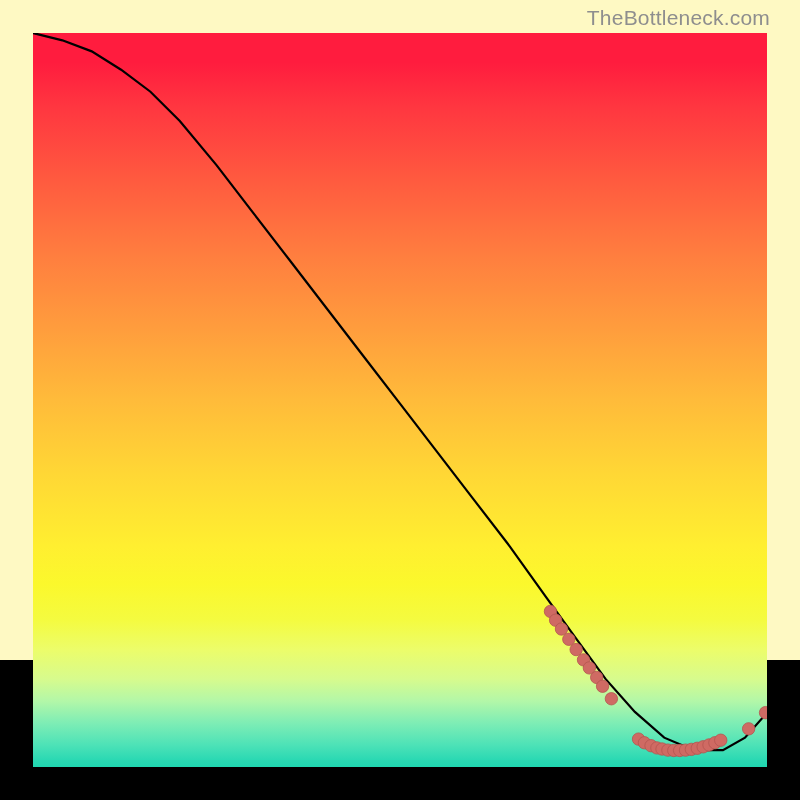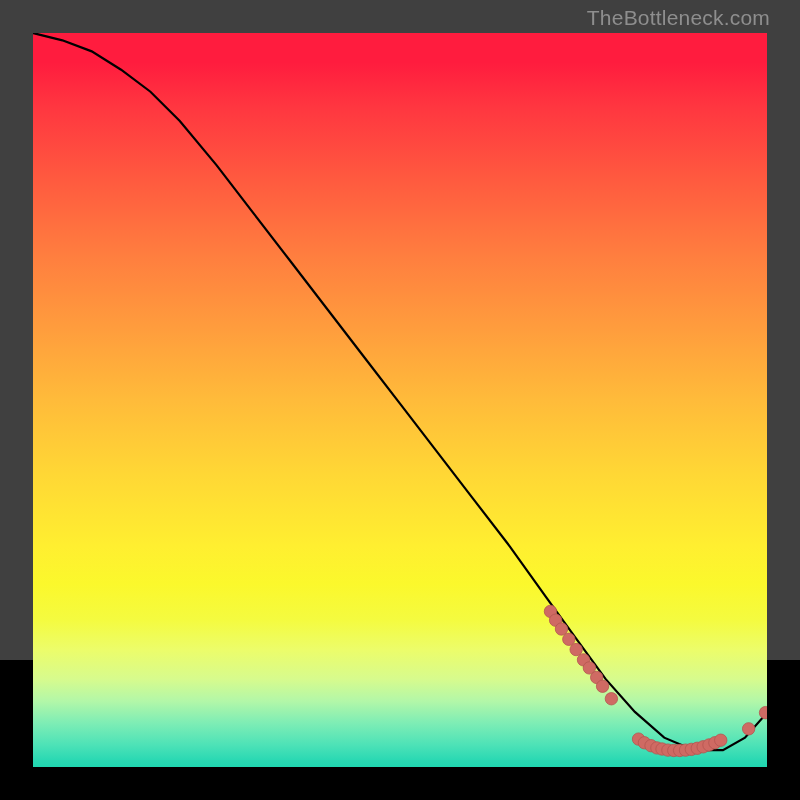--- a/index.html
+++ b/index.html
@@ -8,21 +8,21 @@
     width: 800px;
     height: 800px;
     background: #000;
     overflow: hidden;
     font-family: Arial, Helvetica, sans-serif;
   }
   .stage {
     position: relative;
     width: 800px;
     height: 660px;
-    background: #404040;
+    background: #fef9c3;
   }
   .plot {
     position: absolute;
     left: 33px;
     top: 33px;
     width: 734px;
     height: 734px;
     overflow: hidden;
   }
   .gradient {

